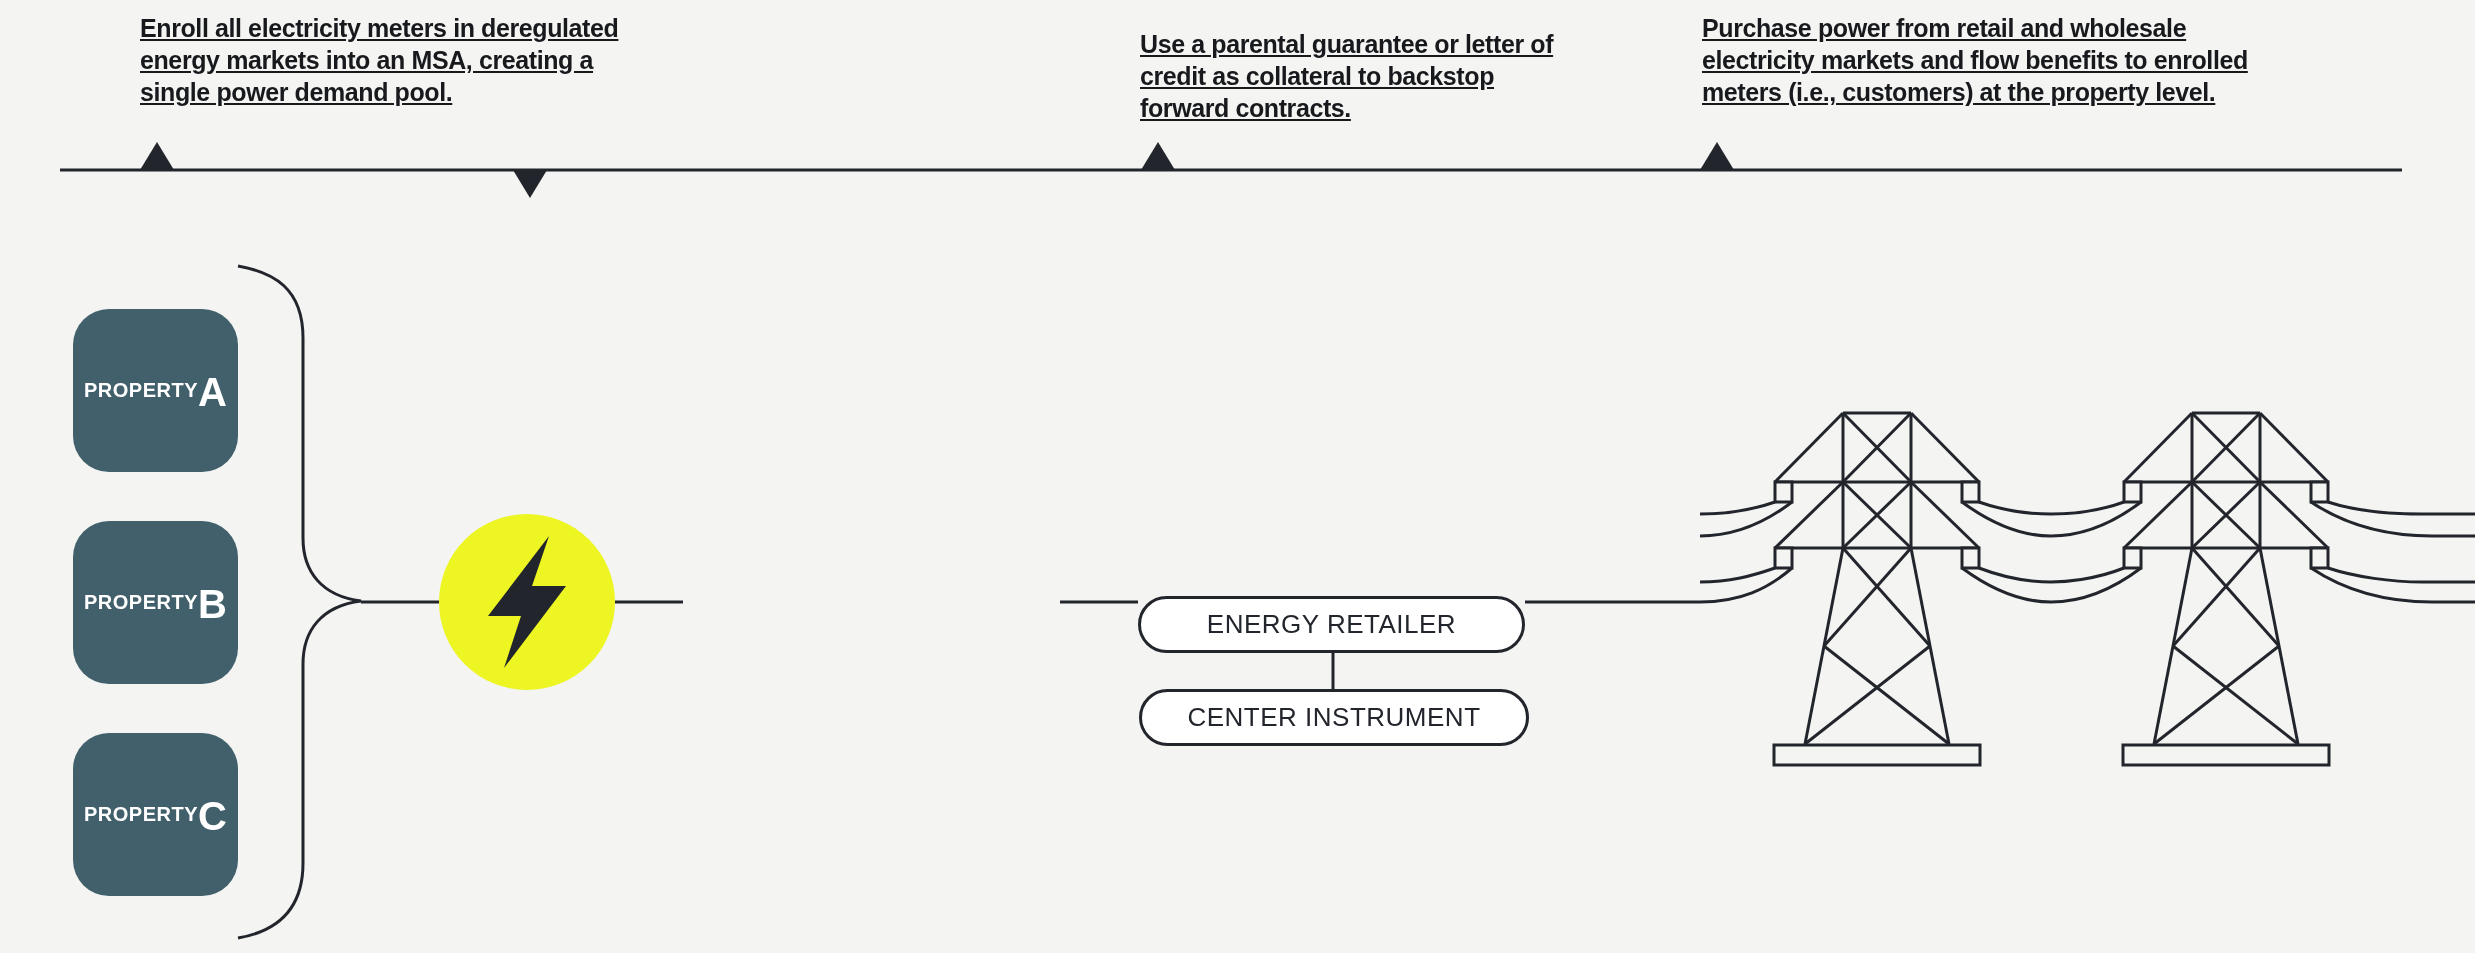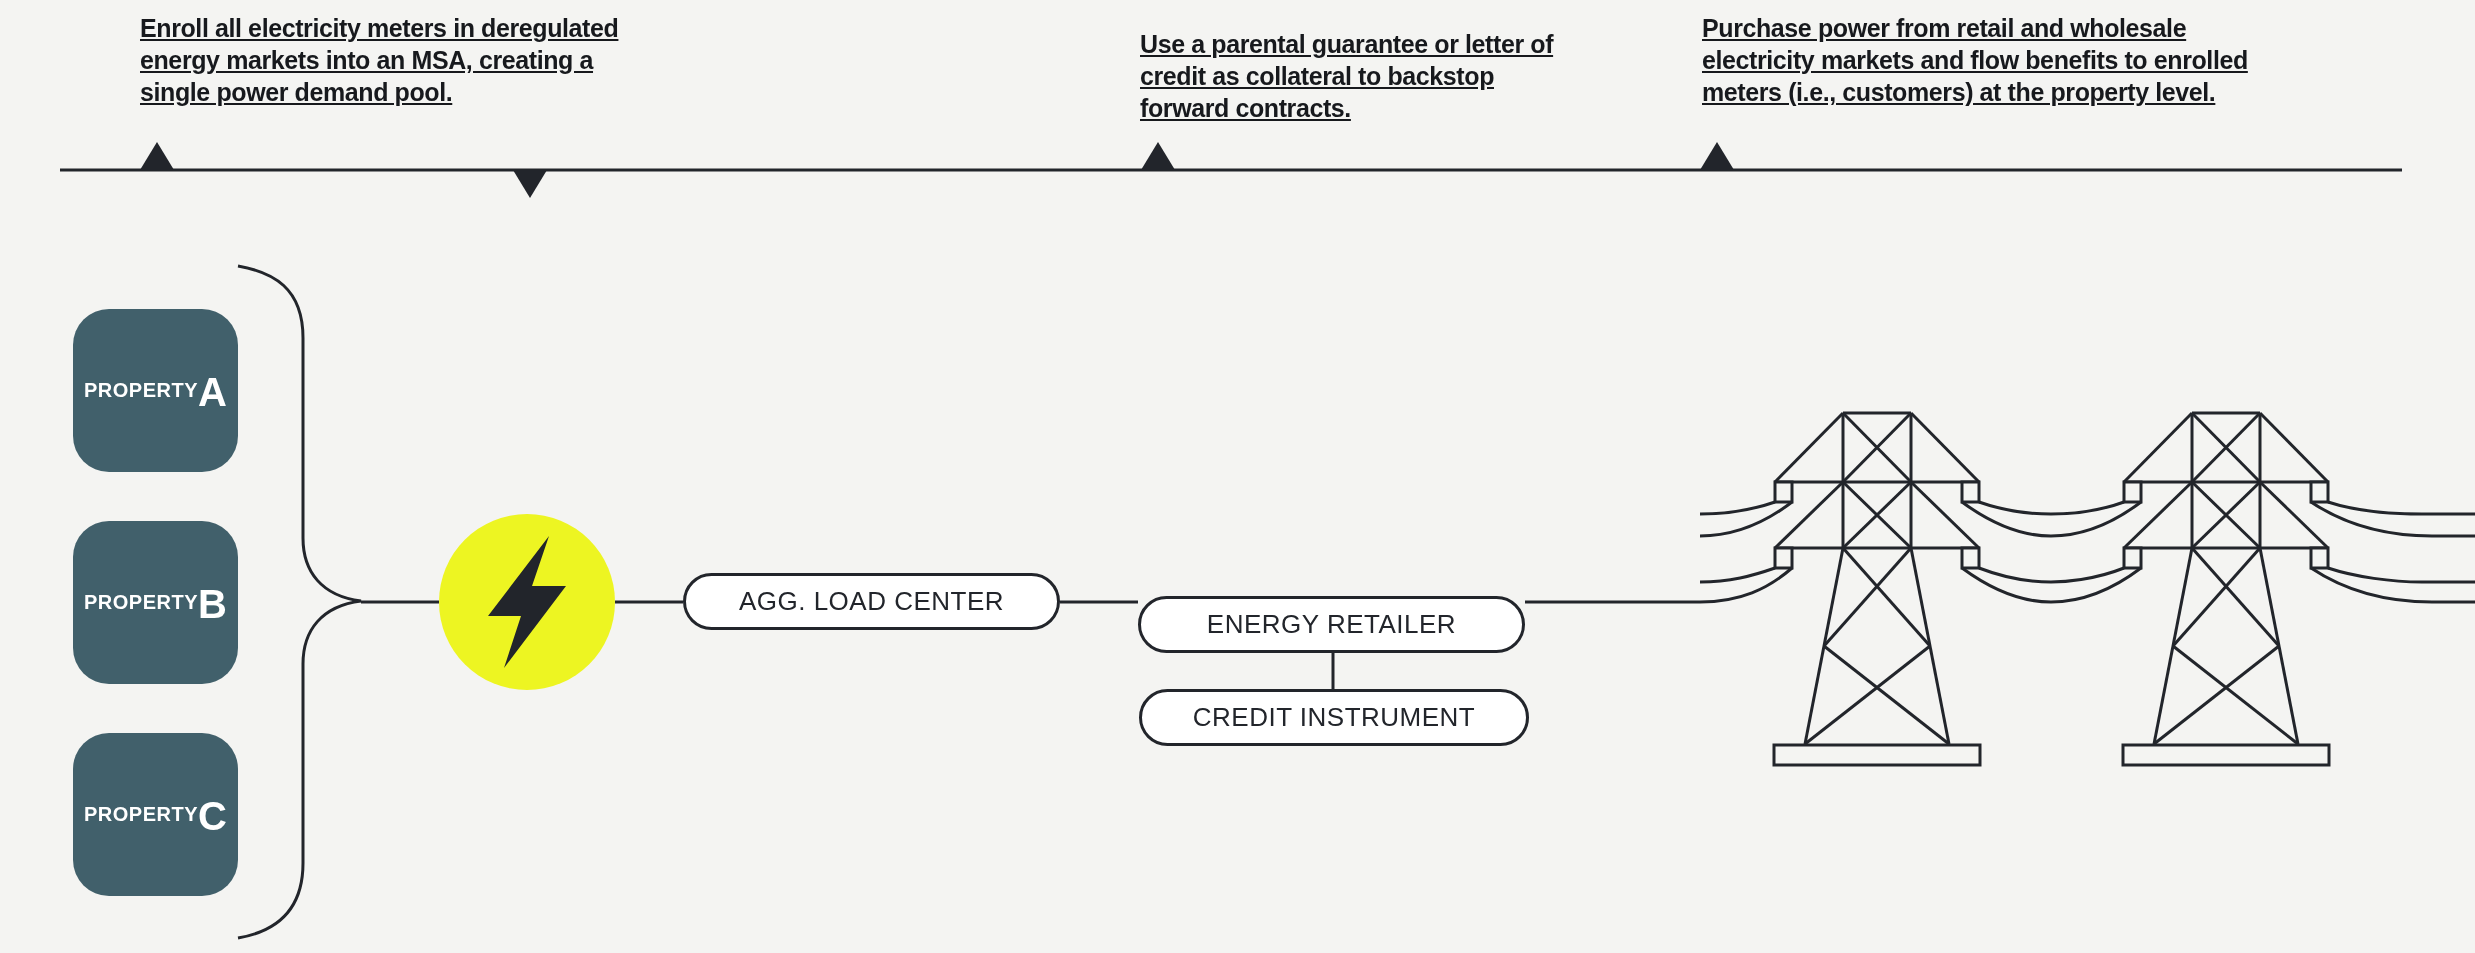--- a/index.html
+++ b/index.html
@@ -184,17 +184,16 @@
   </div>
   <div class="prop prop-b">
     <div class="prop-label">PROPERTY</div>
     <div class="prop-letter">B</div>
   </div>
   <div class="prop prop-c">
     <div class="prop-label">PROPERTY</div>
     <div class="prop-letter">C</div>
   </div>
 
-  <div class="pill pill-agg">AGG. LOAD CENTER</div>
   <div class="pill pill-retailer">ENERGY RETAILER</div>
-  <div class="pill pill-credit">CREDIT INSTRUMENT</div>
+  <div class="pill pill-credit">CENTER INSTRUMENT</div>
 
 </div>
 
 </body></html>

